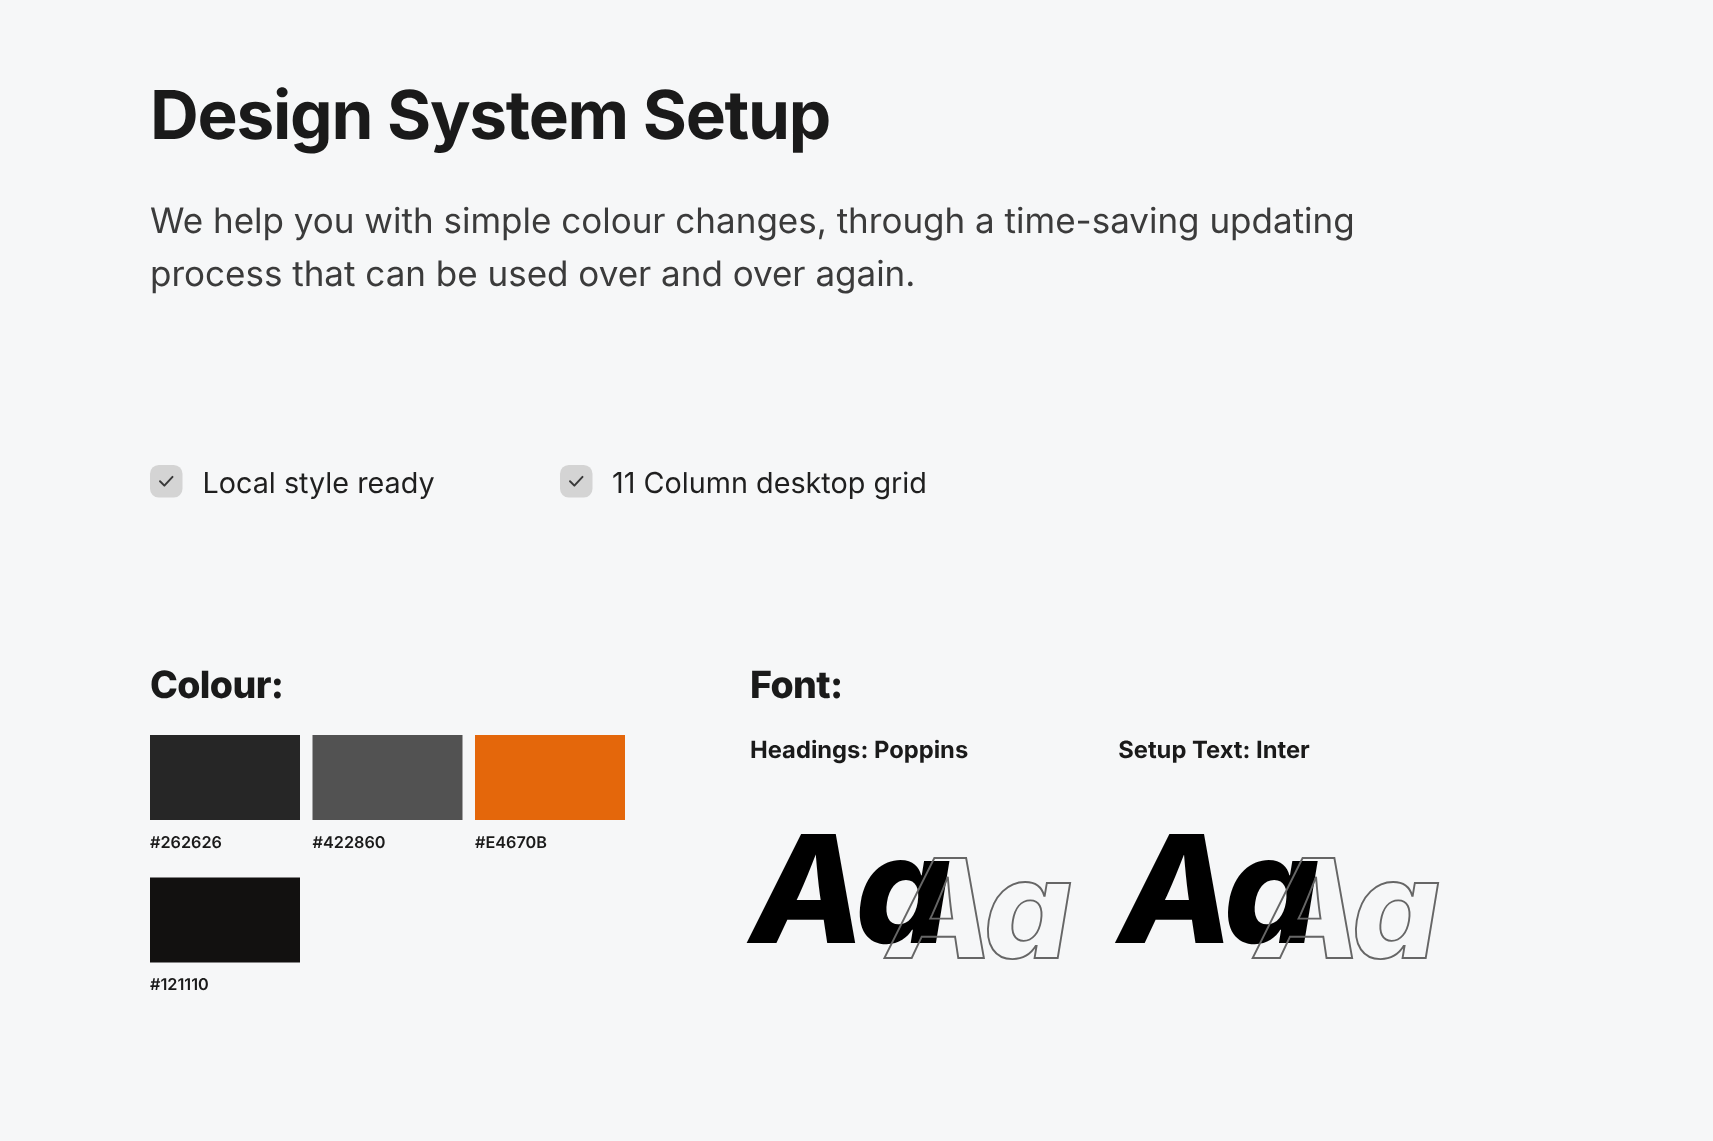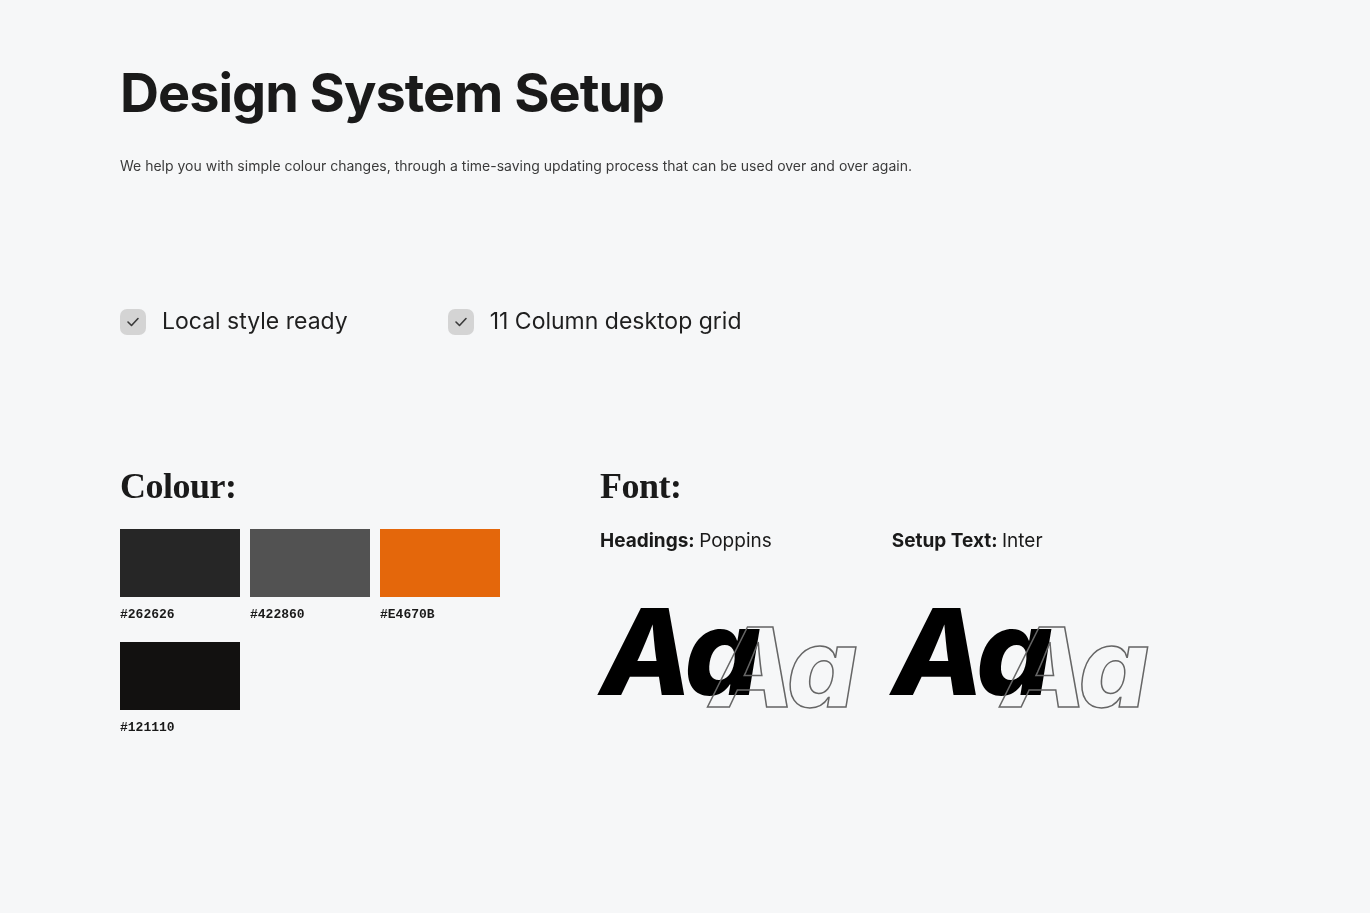--- a/index.html
+++ b/index.html
@@ -11,35 +11,35 @@
       color:#1a1a1a;
       padding:60px 120px;
     }
     .page-title {
       font-size:54px;
       font-weight:700;
       letter-spacing:-1px;
       margin-bottom:30px;
     }
     .page-description {
-      font-size:14px;
+      font-size:28px;
       color:#3b3b3b;
       line-height:1.55;
       max-width:1000px;
       margin-bottom:130px;
       margin-top:20px;
     }
     .features {
       display:flex;
       gap:100px;
       margin-bottom:130px;
     }
     .feature {
       display:flex;
-      align-items:flex-end;
+      align-items:flex-start;
       gap:16px;
     }
     .checkbox {
       width:26px;
       height:26px;
       border-radius:7px;
       background:#d4d4d4;
       display:flex;
       align-items:center;
       justify-content:center;
@@ -49,51 +49,50 @@
       font-size:23px;
       color:#1f1f1f;
     }
     .columns {
       display:flex;
       gap:80px;
     }
     .colour-col { width:400px; }
     .font-col { flex:1; }
     .section-title {
-      font-size:36px;
+      font-size:30px;
       font-weight:800;
       letter-spacing:-0.5px;
       margin-bottom:22px;
-      font-family:Liberation Serif, serif;
     }
     .swatch-grid {
       display:flex;
       flex-wrap:wrap;
       gap:10px;
       width:400px;
     }
-    .swatch-cell { width:120px;font-family:Liberation Mono, monospace; }
+    .swatch-cell { width:120px; }
     .swatch {
       width:120px;
       height:68px;
     }
     .swatch.white { border:1px solid #888; }
     .swatch-label {
       font-size:13px;
       font-weight:600;
       margin-top:10px;
       margin-bottom:10px;
     }
     .font-specs {
       display:flex;
       gap:120px;
     }
     .font-spec { }
     .font-label { font-size:19px; font-weight:700; margin-bottom:40px; }
-    .font-label .font-name { font-weight:400; }
+    .font-label .font-name { font-weight:700; }
     .font-sample {
       position:relative;
       height:140px;
       font-style:italic;
     }
     .aa-solid {
       font-size:120px;
       font-weight:800;
       line-height:1;
       color:#000;

